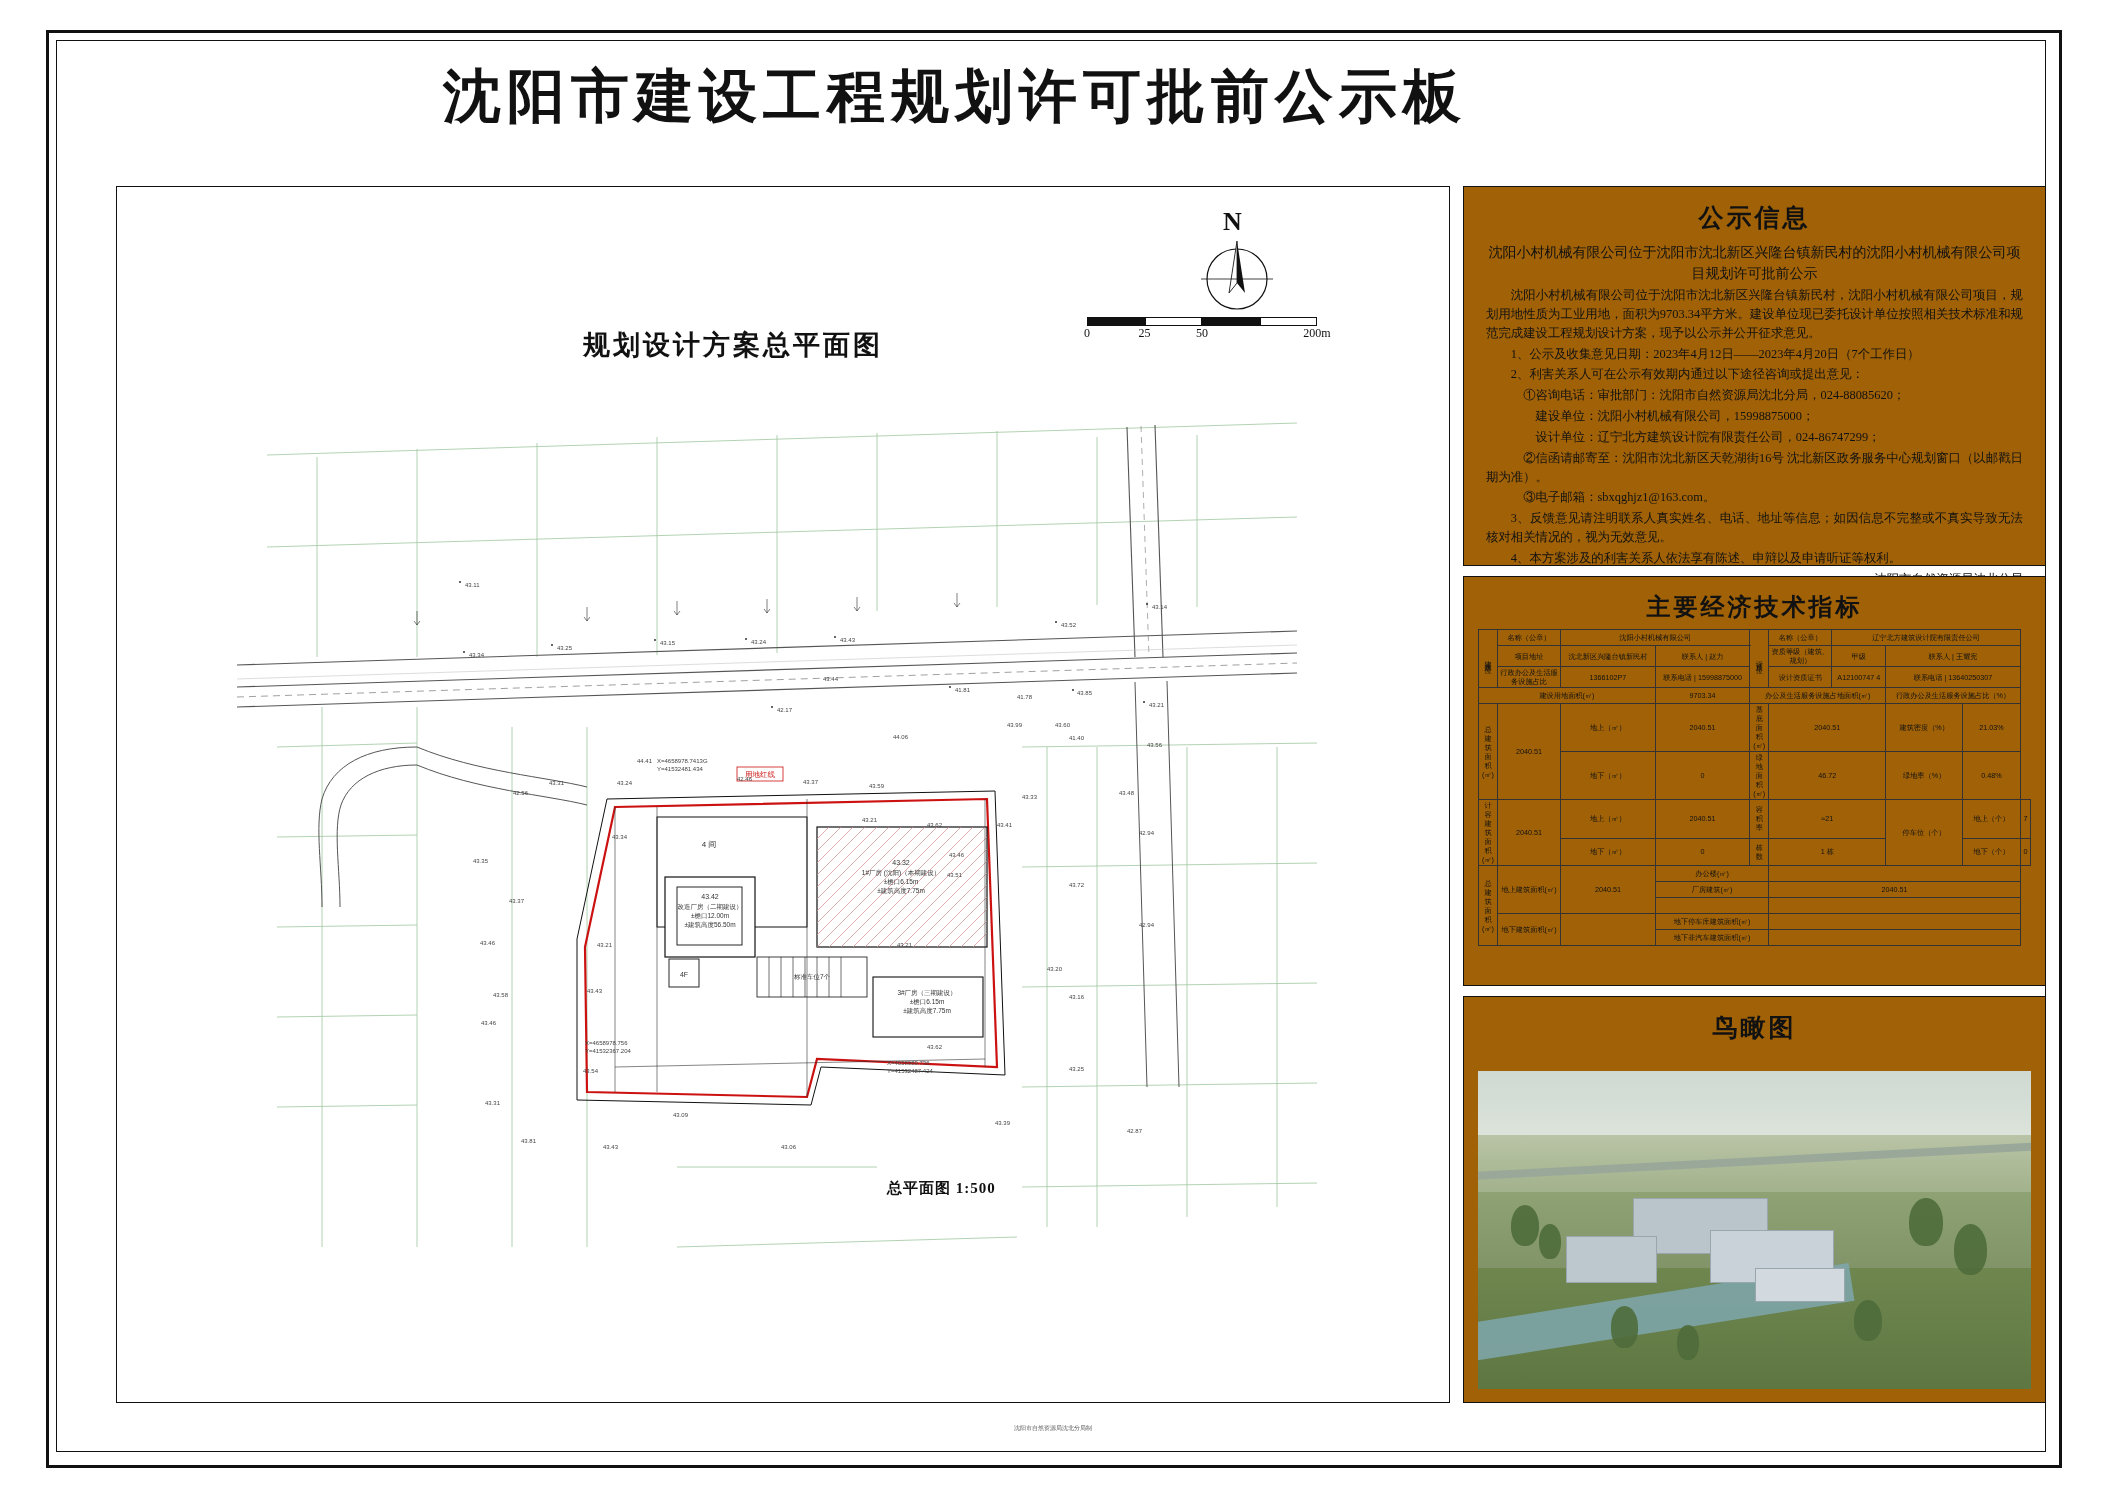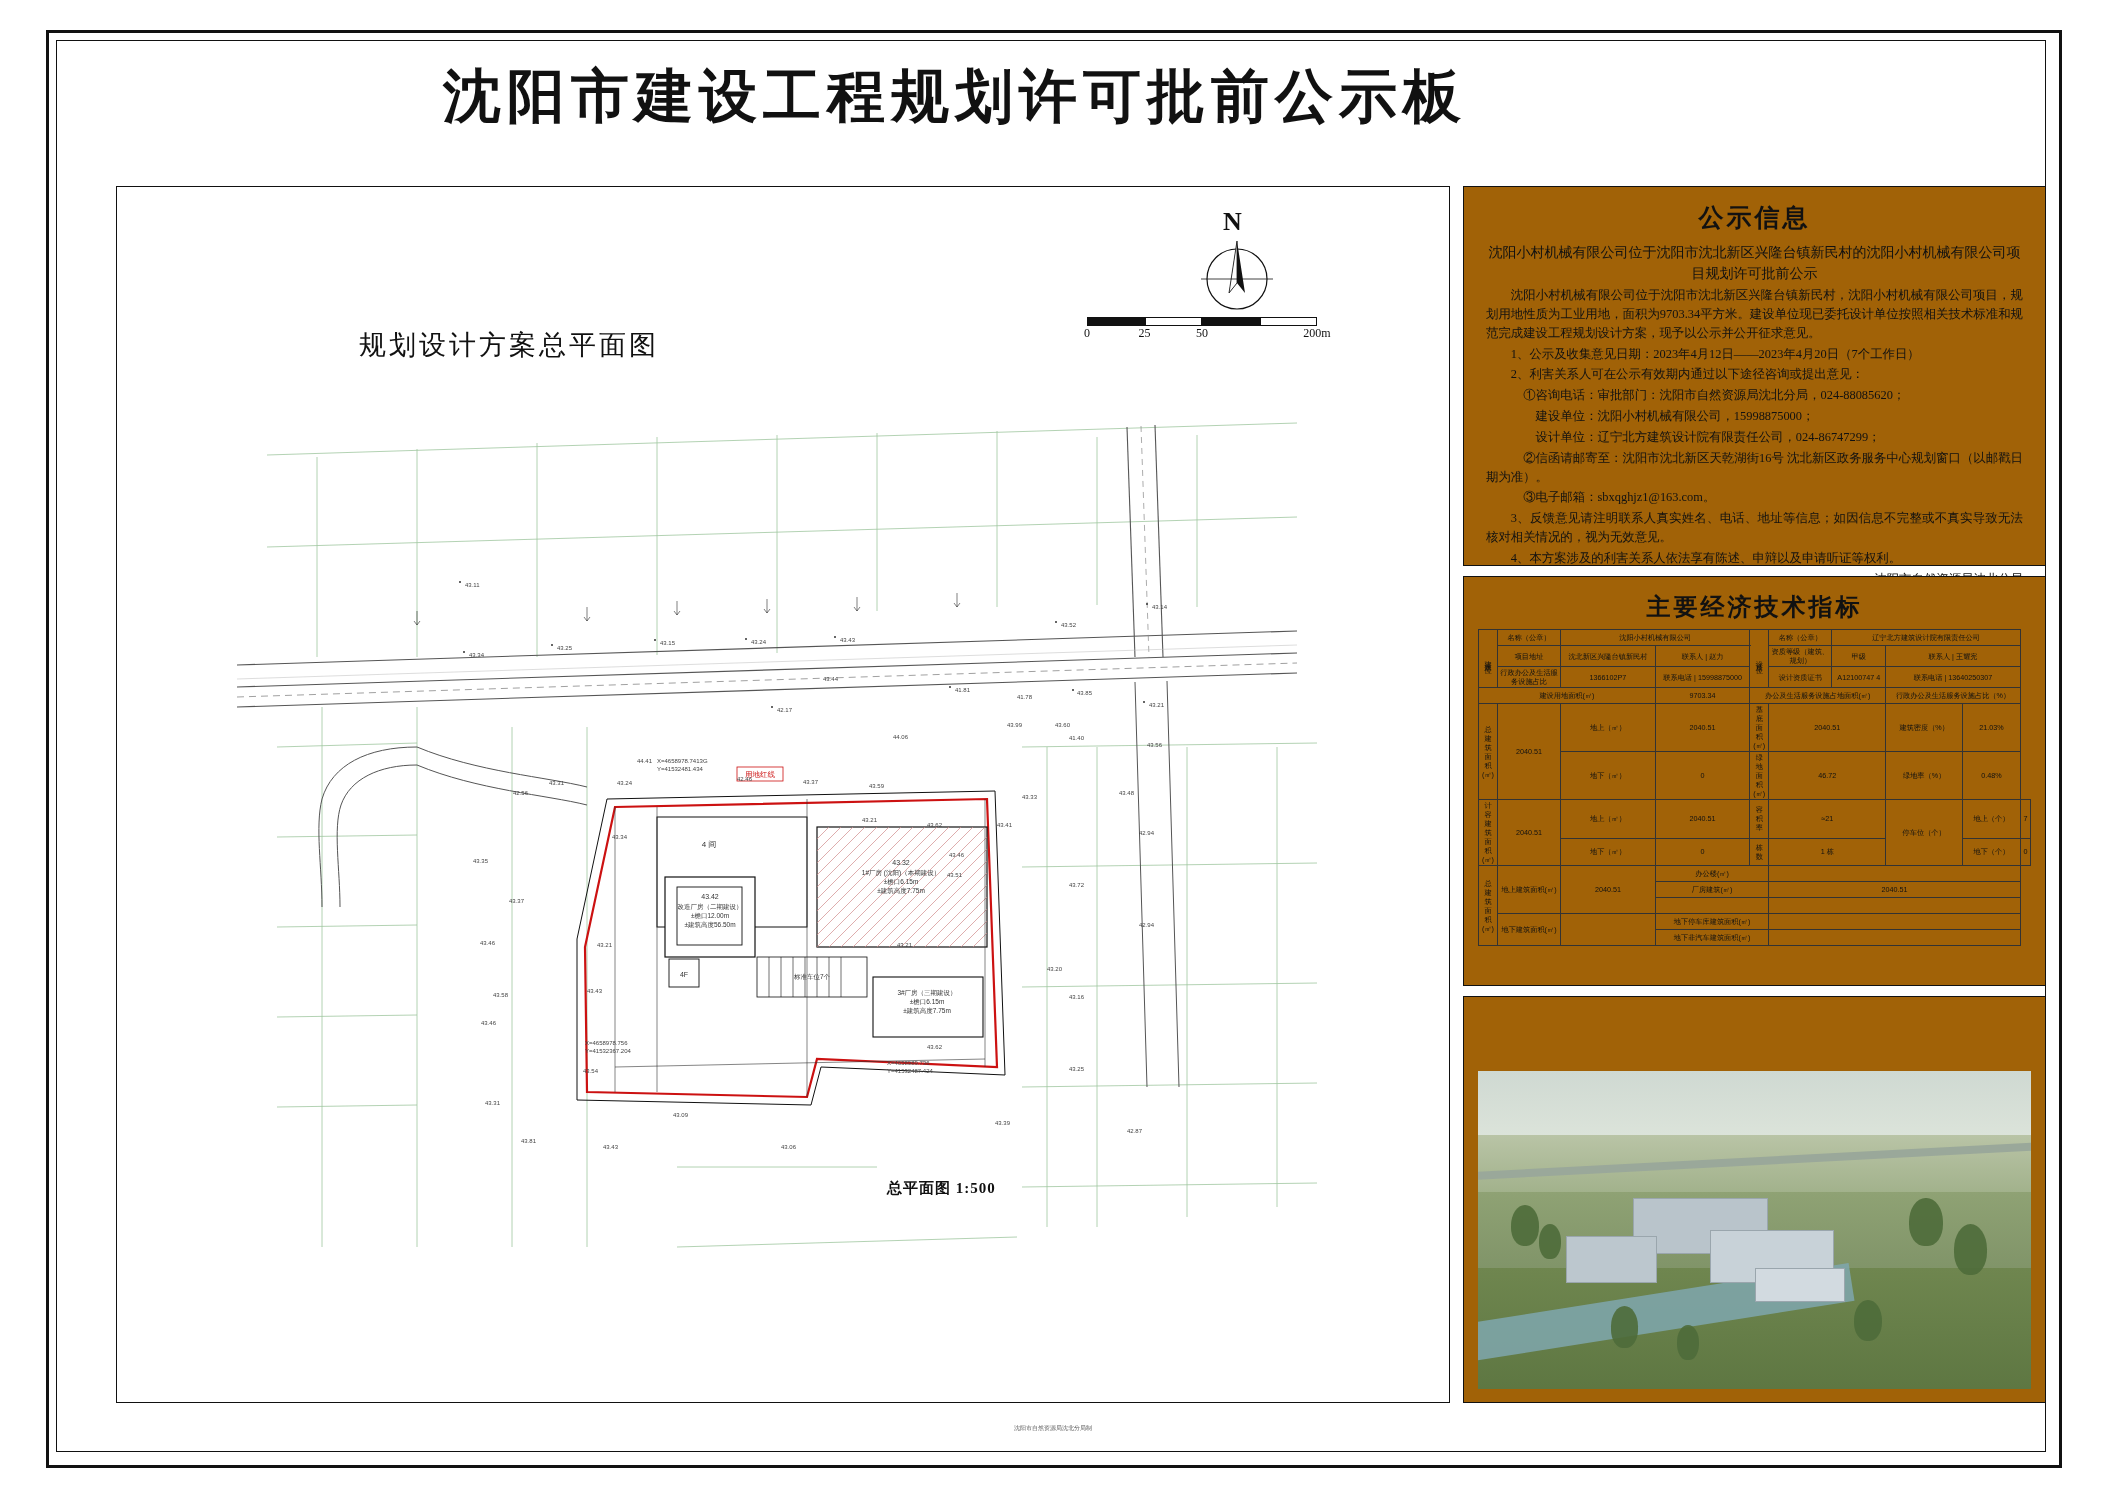--- a/index.html
+++ b/index.html
@@ -6,21 +6,21 @@
   body{width:2106px;height:1489px;font-family:"Liberation Serif",serif;color:#111;}
   .page{position:relative;width:2106px;height:1489px;background:#fff;}
   .outer-border{position:absolute;left:46px;top:30px;width:2010px;height:1432px;border:3px solid #111;}
   .inner-border{position:absolute;left:56px;top:40px;width:1988px;height:1410px;border:1px solid #111;}
 
   .main-title{position:absolute;left:56px;top:58px;width:1798px;text-align:center;
     font-size:58px;font-weight:bold;letter-spacing:6px;font-family:"Liberation Serif",serif;}
 
   
   .left-panel{position:absolute;left:116px;top:186px;width:1332px;height:1215px;border:1px solid #111;background:#fff;overflow:hidden;}
-  .plan-title{position:absolute;left:12px;top:140px;width:760px;text-align:center;font-size:27px;font-weight:normal;letter-spacing:3px;}
+  .plan-title{position:absolute;left:6px;top:140px;width:760px;text-align:right;font-size:27px;font-weight:bold;letter-spacing:3px;}
   .bottom-caption{position:absolute;left:770px;top:992px;font-size:15px;font-weight:bold;letter-spacing:1px;}
 
   
   .north{position:absolute;left:1060px;top:20px;width:120px;height:120px;}
   .north .n-letter{position:absolute;left:46px;top:0px;font-size:26px;font-weight:bold;font-family:"Liberation Serif",serif;}
   .scalebar{position:absolute;left:970px;top:130px;width:230px;}
   .scalebar .bar{position:relative;height:9px;display:flex;}
   .scalebar .bar span{flex:1;border:1px solid #111;}
   .scalebar .bar span:nth-child(odd){background:#111;}
   .scalebar .labels{position:relative;height:16px;font-size:12px;}
@@ -468,20 +468,21 @@
         <tr>
           <td colspan="3">地下非汽车建筑面积(㎡)</td>
           <td colspan="4"></td>
         </tr>
       </tbody>
         </table>
     </div>
   </div>
 
   <div class="rp rp-render">
+    <div class="rp-h">鸟瞰图</div>
     <div class="render-img">
       <div class="sky"></div>
       <div class="field-far"></div>
       <div class="field-mid"></div>
       <div class="field-near"></div>
       <div class="road"></div>
       <div class="water"></div>
       <div class="bldg b1"></div>
       <div class="bldg b2"></div>
       <div class="bldg b3"></div>

